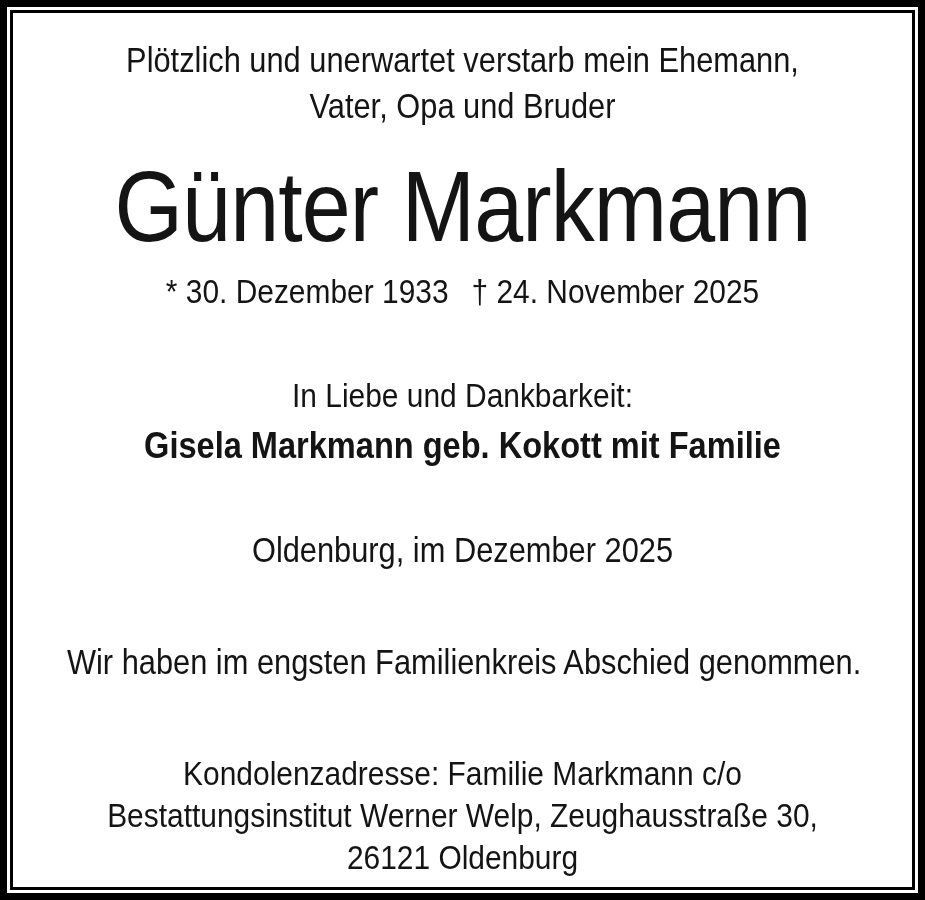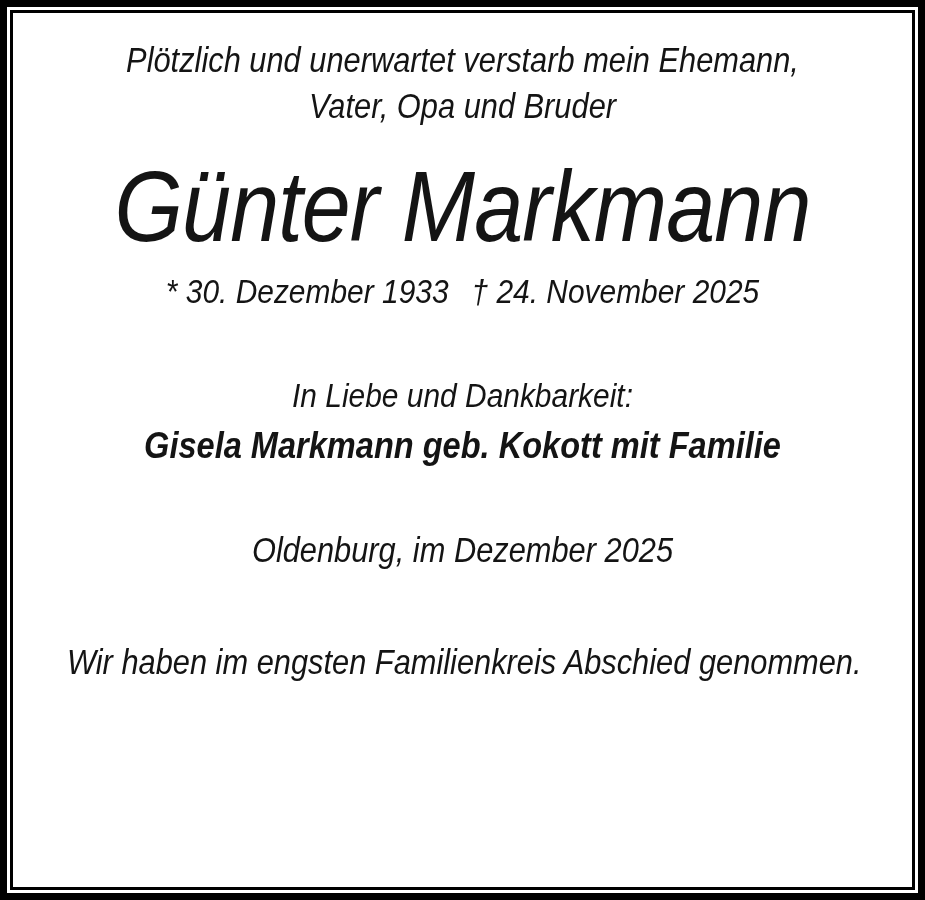--- a/index.html
+++ b/index.html
@@ -23,21 +23,20 @@
     background: #ffffff;
   }
   .frame-inner {
     box-sizing: border-box;
     width: 100%;
     height: 100%;
     border: 3px solid #000000;
     background: #ffffff;
     text-align: center;
     overflow: hidden;
-    font-style: italic;
   }
   
   .line {
     transform: scaleX(0.88);
     transform-origin: 50% 50%;
     white-space: nowrap;
   }
   .intro {
     margin-top: 24px;
     font-size: 35px;
@@ -101,15 +100,20 @@
     </div>
 
     <div class="gratitude line">In Liebe und Dankbarkeit:</div>
 
     <div class="mourner line">Gisela Markmann geb. Kokott mit Familie</div>
 
     <div class="place-date line">Oldenburg, im Dezember 2025</div>
 
     <div class="farewell line">Wir haben im engsten Familienkreis Abschied genommen.</div>
 
+    <div class="condolence">
+      <div class="line">Kondolenzadresse: Familie Markmann c/o</div>
+      <div class="line">Bestattungsinstitut Werner Welp, Zeughausstraße 30,</div>
+      <div class="line">26121 Oldenburg</div>
+    </div>
 
   </div>
 </div>
 
 </body></html>

